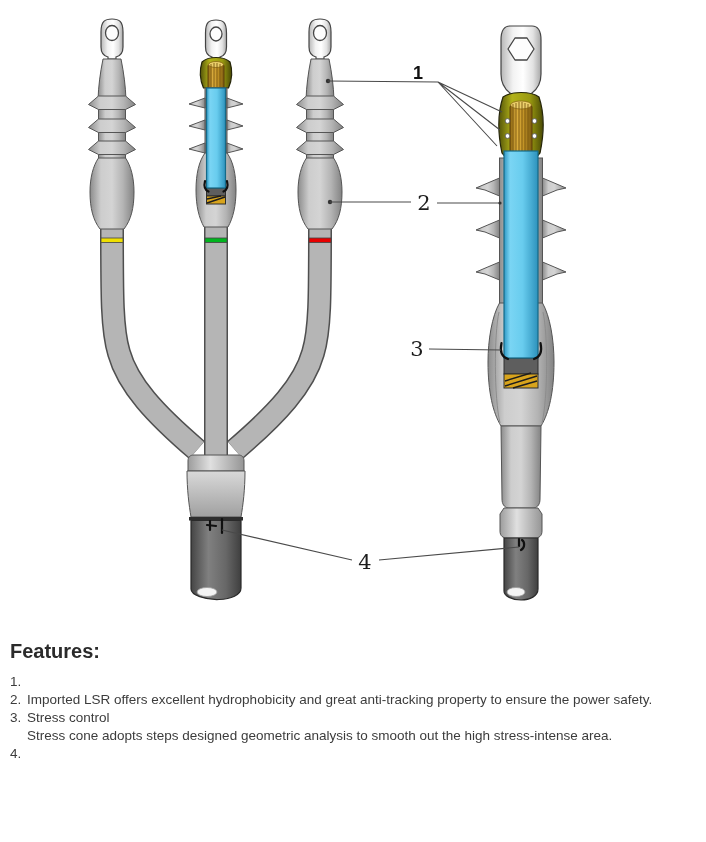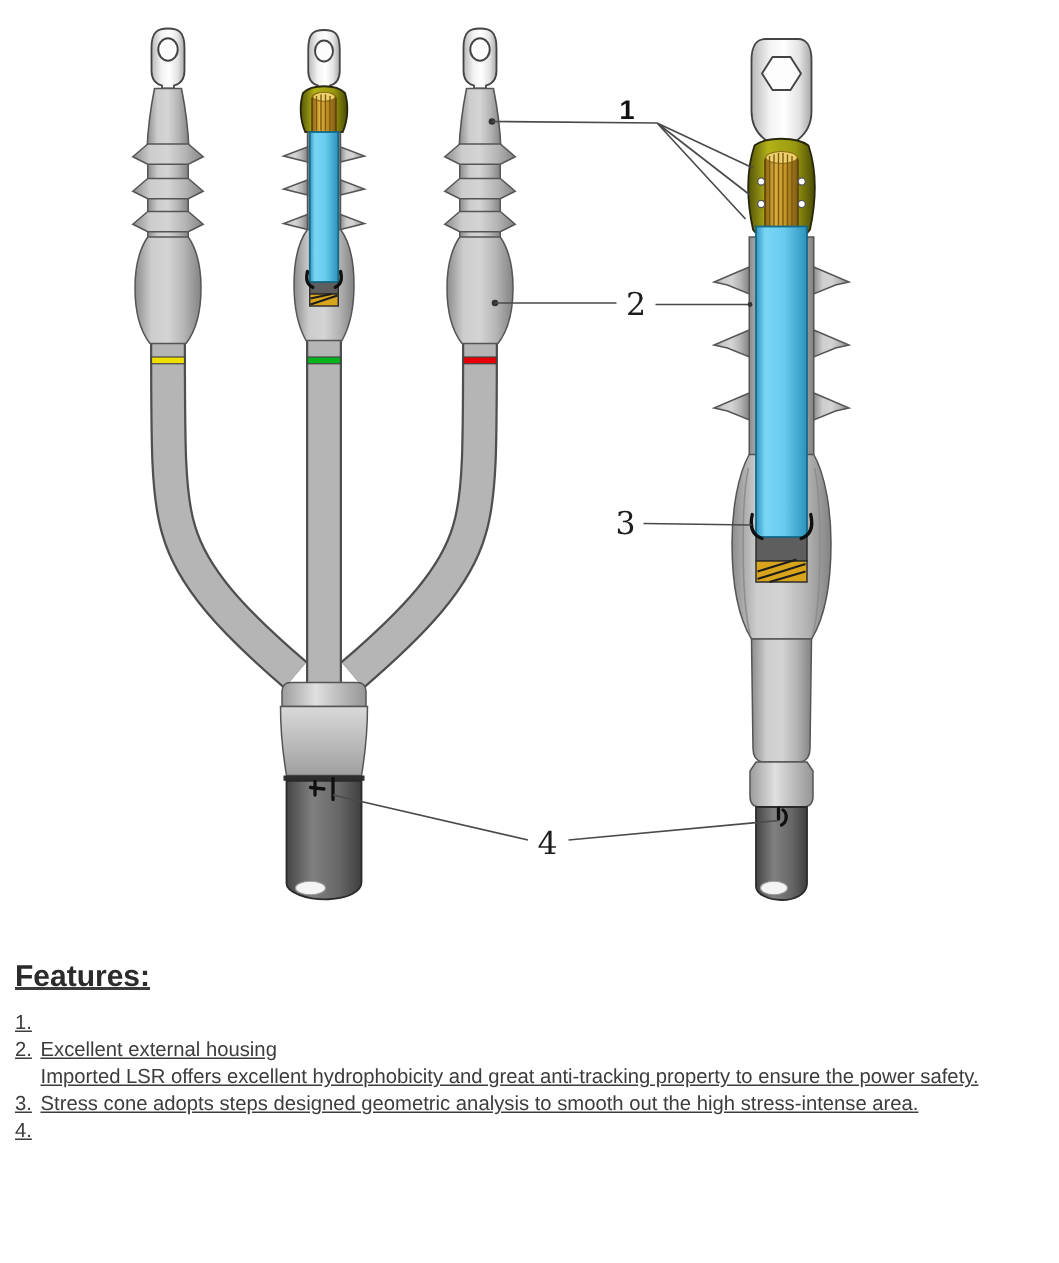--- a/index.html
+++ b/index.html
@@ -29,21 +29,21 @@
   .cable-fill{fill:url(#gCable);stroke:#2a2a2a;stroke-width:1.2}
   .endhl{fill:#f4f4f4;stroke:#9a9a9a;stroke-width:0.8}
   .cable-out{stroke:#4f4f4f;stroke-width:24;fill:none}
   .cable-in{stroke:#b5b5b5;stroke-width:21;fill:none}
   .contour{stroke:#8d8d8d;stroke-width:1;fill:none}
   .band{stroke:#444;stroke-width:0.8}
   .crimp{stroke:#888;stroke-width:1;fill:none}
   .ring{fill:#2e2e2e;stroke:none}
 
   
-  .features{padding:6px 8px 0 10px;color:#3c3c3c;text-decoration:underline;}
+  .features{padding:6px 8px 0 10px;color:#3c3c3c;}
   .features h2{font-size:20px;font-weight:700;color:#2b2b2b;margin:4px 0 10px 0;}
   .feature{display:flex;font-size:13.5px;line-height:18px;}
   .fnum{width:17px;flex:none;}
   .ftext{flex:1;max-width:672px;}
 </style>
 </head>
 <body>
 
 <div class="page">
 
@@ -215,28 +215,28 @@
 
   <div class="feature">
     <span class="fnum">1.</span>
     <div class="ftext">
     </div>
   </div>
 
   <div class="feature">
     <span class="fnum">2.</span>
     <div class="ftext">
-      <div class="ftitle">Excellent external housing</div>
       <div class="fdesc">Imported LSR offers excellent hydrophobicity and great anti-tracking property to ensure the power safety.</div>
     </div>
   </div>
 
   <div class="feature">
     <span class="fnum">3.</span>
     <div class="ftext">
+      <div class="ftitle">Stress control</div>
       <div class="fdesc">Stress cone adopts steps designed geometric analysis to smooth out the high stress-intense area.</div>
     </div>
   </div>
 
   <div class="feature">
     <span class="fnum">4.</span>
     <div class="ftext">
     </div>
   </div>
 </div>

